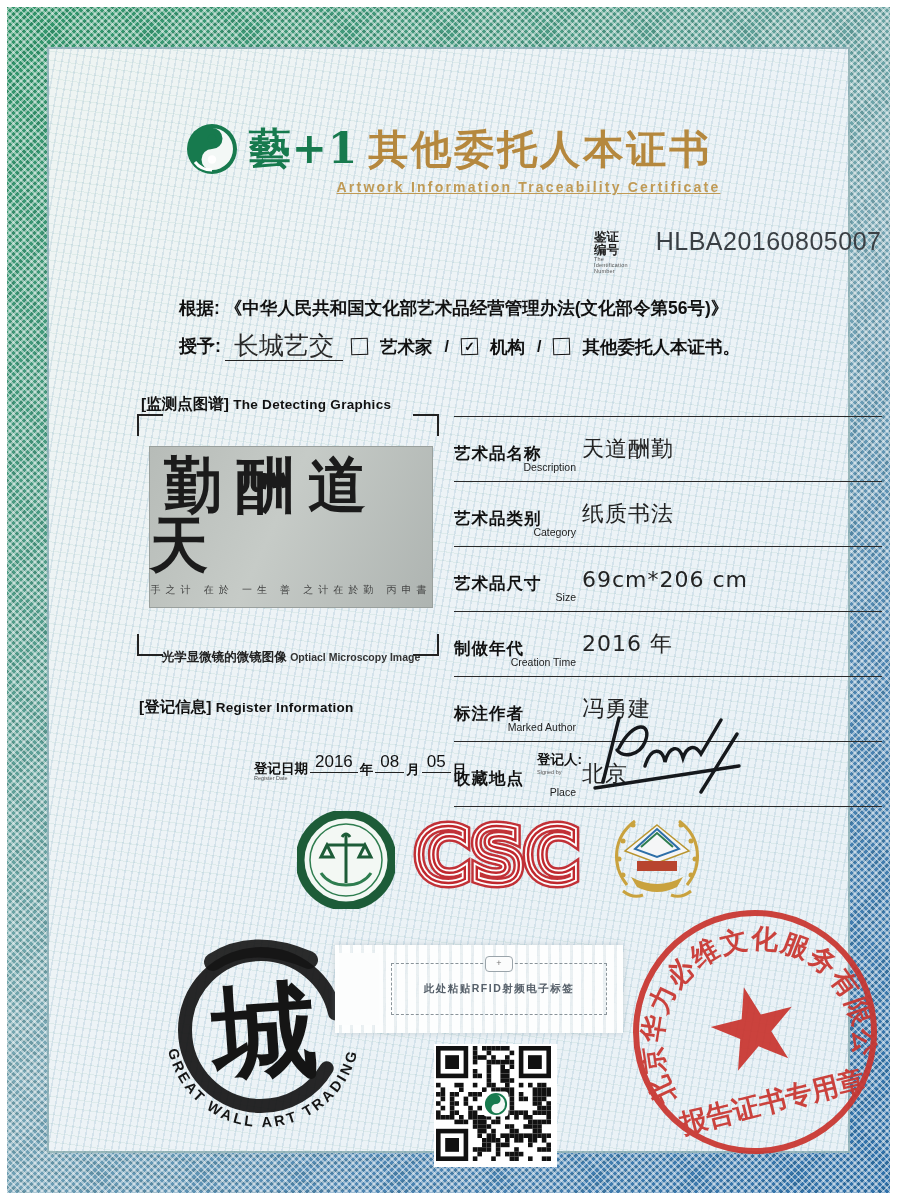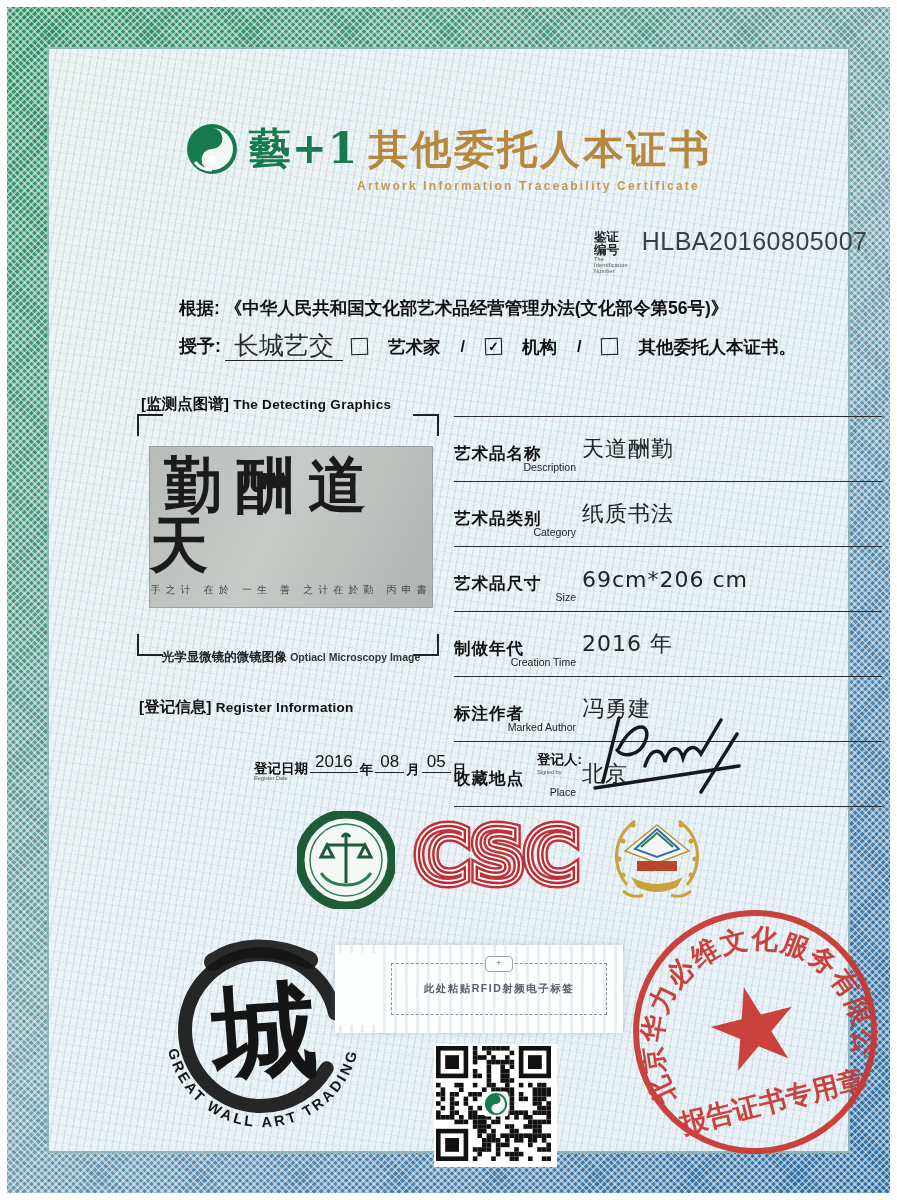--- a/index.html
+++ b/index.html
@@ -15,32 +15,32 @@
   .inner{position:absolute;inset:47px;background:
       repeating-linear-gradient(100deg, rgba(150,185,205,.28) 0 1.5px, rgba(0,0,0,0) 1.5px 7px),
       repeating-linear-gradient(8deg, rgba(140,190,180,.16) 0 1px, rgba(0,0,0,0) 1px 9px),
       linear-gradient(120deg,#eef4f2 0%,#edf3f6 40%,#e9f1f6 100%);
       border:2px solid rgba(50,110,120,.45);}
   
   .hdr{position:absolute;left:0;right:0;top:72px;text-align:center;}
   .logoRow{display:flex;align-items:center;justify-content:center;gap:10px;}
   .logoTxt{font-size:42px;font-weight:bold;color:#177a4e;font-family:"DejaVu Serif",serif;letter-spacing:1px;}
   .title{font-size:40px;font-weight:bold;color:#b5883e;letter-spacing:3px;font-family:"DejaVu Sans",sans-serif;}
-  .subtitle{margin-top:2px;margin-left:160px;font-size:12px;font-weight:bold;color:#c09a55;letter-spacing:2.2px;}
-  
-  .certRow{position:absolute;left:545px;top:182px;display:flex;align-items:flex-start;gap:14px;}
+  .subtitle{margin-top:2px;margin-left:160px;font-size:14px;font-weight:bold;color:#c09a55;letter-spacing:2.2px;text-decoration:underline;}
+  
+  .certRow{position:absolute;left:545px;top:182px;display:flex;align-items:flex-start;gap:28px;}
   .certLab{font-size:12.5px;font-weight:bold;color:#222;line-height:1;}
   .certLabEn{font-size:5.5px;color:#555;letter-spacing:.2px;}
   .certVal{font-size:25px;color:#3a3f44;letter-spacing:.5px;margin-top:-4px;}
   
   .basis{position:absolute;left:130px;top:247px;font-size:17.5px;font-weight:bold;color:#111;}
   .grant{position:absolute;left:130px;top:283px;display:flex;align-items:flex-end;font-weight:bold;color:#111;}
   .grantLab{font-size:18px;padding-bottom:3px;}
   .grantee{font-family:"DejaVu Serif",serif;font-size:25px;font-weight:normal;color:#2a2a2a;min-width:118px;text-align:center;border-bottom:1.5px solid #222;line-height:1.1;margin:0 8px 0 4px;}
-  .opts{display:flex;align-items:center;gap:20px;padding-bottom:2px;}
+  .opts{display:flex;align-items:center;gap:12px;padding-bottom:2px;}
   .box{width:15px;height:15px;border:1.8px solid #111;display:inline-flex;align-items:center;justify-content:center;font-size:13px;line-height:1;transform:rotate(-2deg);}
   .optLab{font-size:17.5px;}
   .slash{font-size:16px;}
   
   .secLab{font-weight:bold;color:#111;font-size:15.5px;}
   .secLab .en{font-size:13.5px;letter-spacing:.3px;}
   .sec1{position:absolute;left:92px;top:345px;}
   .sec2{position:absolute;left:90px;top:648px;}
   
   .photoWrap{position:absolute;left:88px;top:365px;width:310px;height:270px;}

